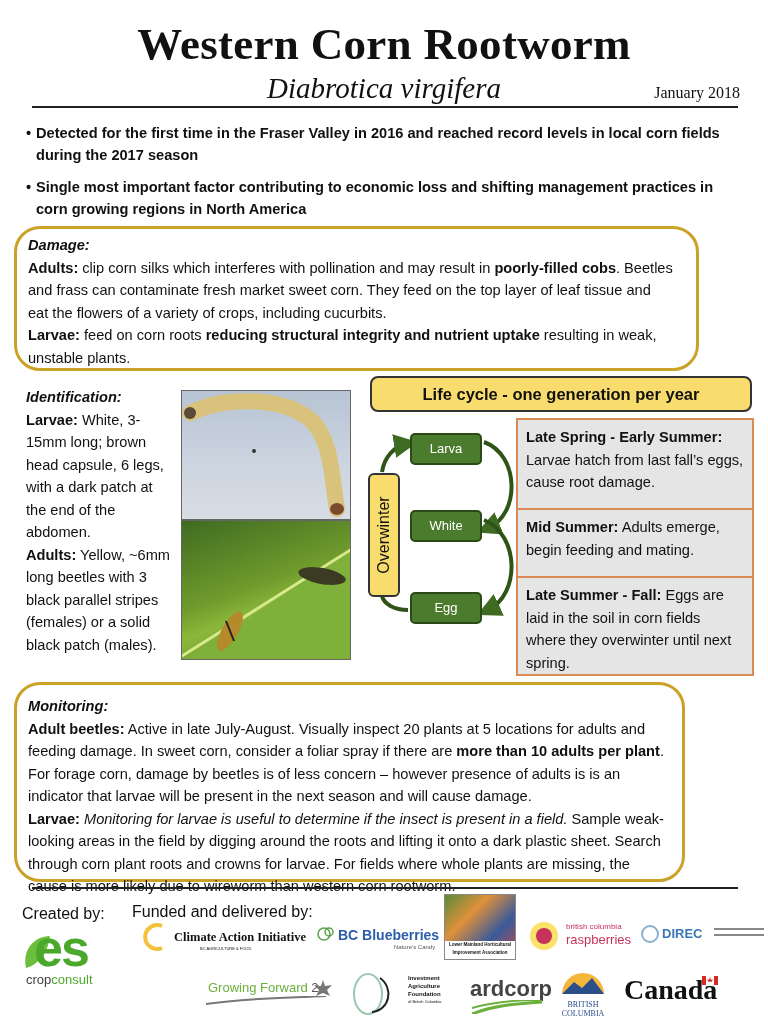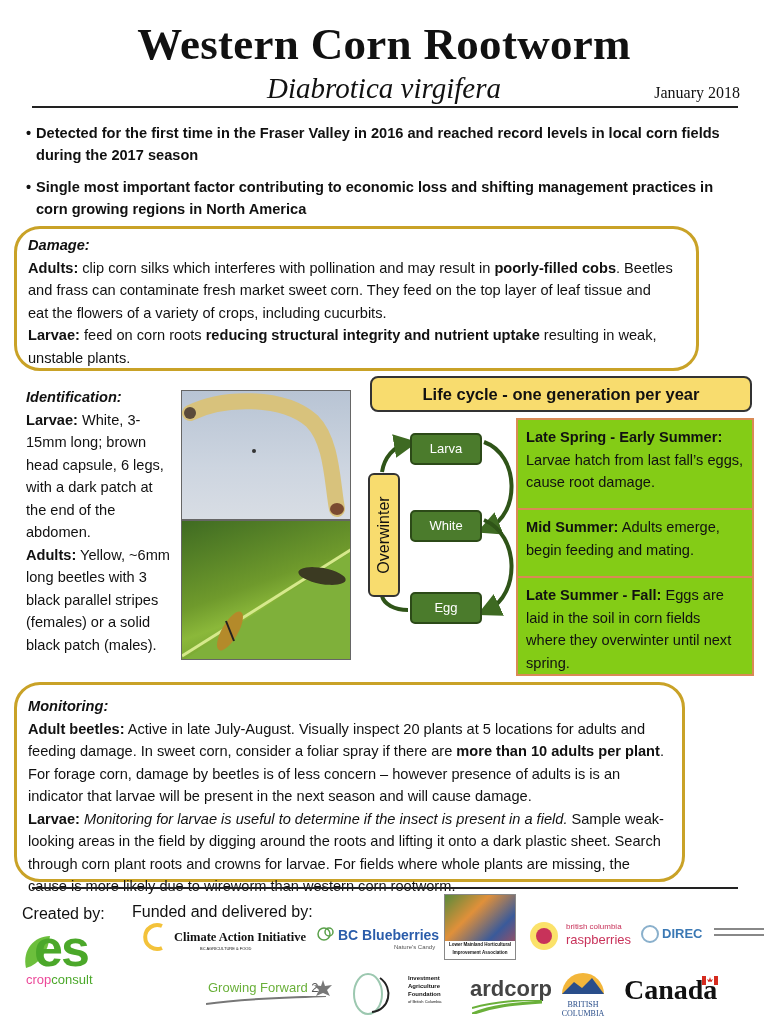--- a/index.html
+++ b/index.html
@@ -29,21 +29,21 @@
   #lc-title { left:370px; top:376px; width:382px; height:36px; background:#f8dc6e; border:2px solid #333;
               border-radius:8px; box-sizing:border-box; text-align:center; font-weight:bold; font-size:16.5px; line-height:32px; }
   .node { width:72px; height:32px; background:#4b7b2c; border:2px solid #2c4a18; border-radius:5px; box-sizing:border-box;
           color:#fff; font-weight:normal; font-size:13px; text-align:center; line-height:28px; }
   #node-larva { left:410px; top:433px; }
   #node-adult { left:410px; top:510px; }
   #node-egg { left:410px; top:592px; }
   #overwinter { left:368px; top:473px; width:32px; height:124px; background:#f8dc6e; border:2px solid #333; border-radius:6px; box-sizing:border-box; }
   #overwinter span { position:absolute; left:50%; top:50%; transform:translate(-50%,-50%) rotate(-90deg); white-space:nowrap; font-size:16px; }
   #phases { left:516px; top:418px; width:238px; }
-  .phase { background:#84cc16; border:2px solid #d98a55; box-sizing:border-box; padding:6px 8px 0 8px;
+  .phase { background:#e5e5e5; border:2px solid #d98a55; box-sizing:border-box; padding:6px 8px 0 8px;
            font-size:14.6px; line-height:22.5px; }
   #phase-0 { height:92px; }
   #phase-1 { height:70px; margin-top:-2px; }
   #phase-2 { height:100px; margin-top:-2px; }
   #arrows { left:360px; top:420px; width:160px; height:220px; }
   .foot-label { font-size:16px; }
   #created-by { left:22px; top:905px; }
   #funded-by { left:132px; top:903px; }
 </style>
 </head>
@@ -131,21 +131,21 @@
 <div id="rule-bottom" class="abs rule"></div>
 
 <div id="created-by" class="abs foot-label">Created by:</div>
 <div id="funded-by" class="abs foot-label">Funded and delivered by:</div>
 
 <div class="abs" style="left:20px;top:928px;width:90px;height:60px;">
   <svg width="90" height="60" viewBox="0 0 90 60">
     <path d="M6 40 C2 22, 14 8, 30 8 C28 24, 20 36, 6 40 Z" fill="#6cbf3c"></path>
   </svg>
   <div style="position:absolute;left:14px;top:-10px;font-size:52px;font-weight:bold;color:#4ba82a;letter-spacing:-2px;">es</div>
-  <div style="position:absolute;left:6px;top:44px;font-size:13px;"><span style="color:#ec4899">crop</span><span style="color:#4ba82a">consult</span></div>
+  <div style="position:absolute;left:6px;top:44px;font-size:13px;"><span style="color:#404040">crop</span><span style="color:#4ba82a">consult</span></div>
 </div>
 
 <div class="abs" style="left:140px;top:922px;width:170px;height:32px;">
   <svg width="30" height="30" viewBox="0 0 30 30">
       <path d="M22 4 A12 12 0 1 0 22 26" stroke="#f3c23a" stroke-width="4" fill="none"></path>
     </svg>
   <span style="position:absolute;left:34px;top:8px;font-family:'Liberation Serif',serif;font-weight:bold;font-size:12.5px;white-space:nowrap;">Climate Action Initiative</span>
   <span style="position:absolute;left:60px;top:24px;font-size:4px;white-space:nowrap;">BC AGRICULTURE &amp; FOOD</span>
 </div>
 

